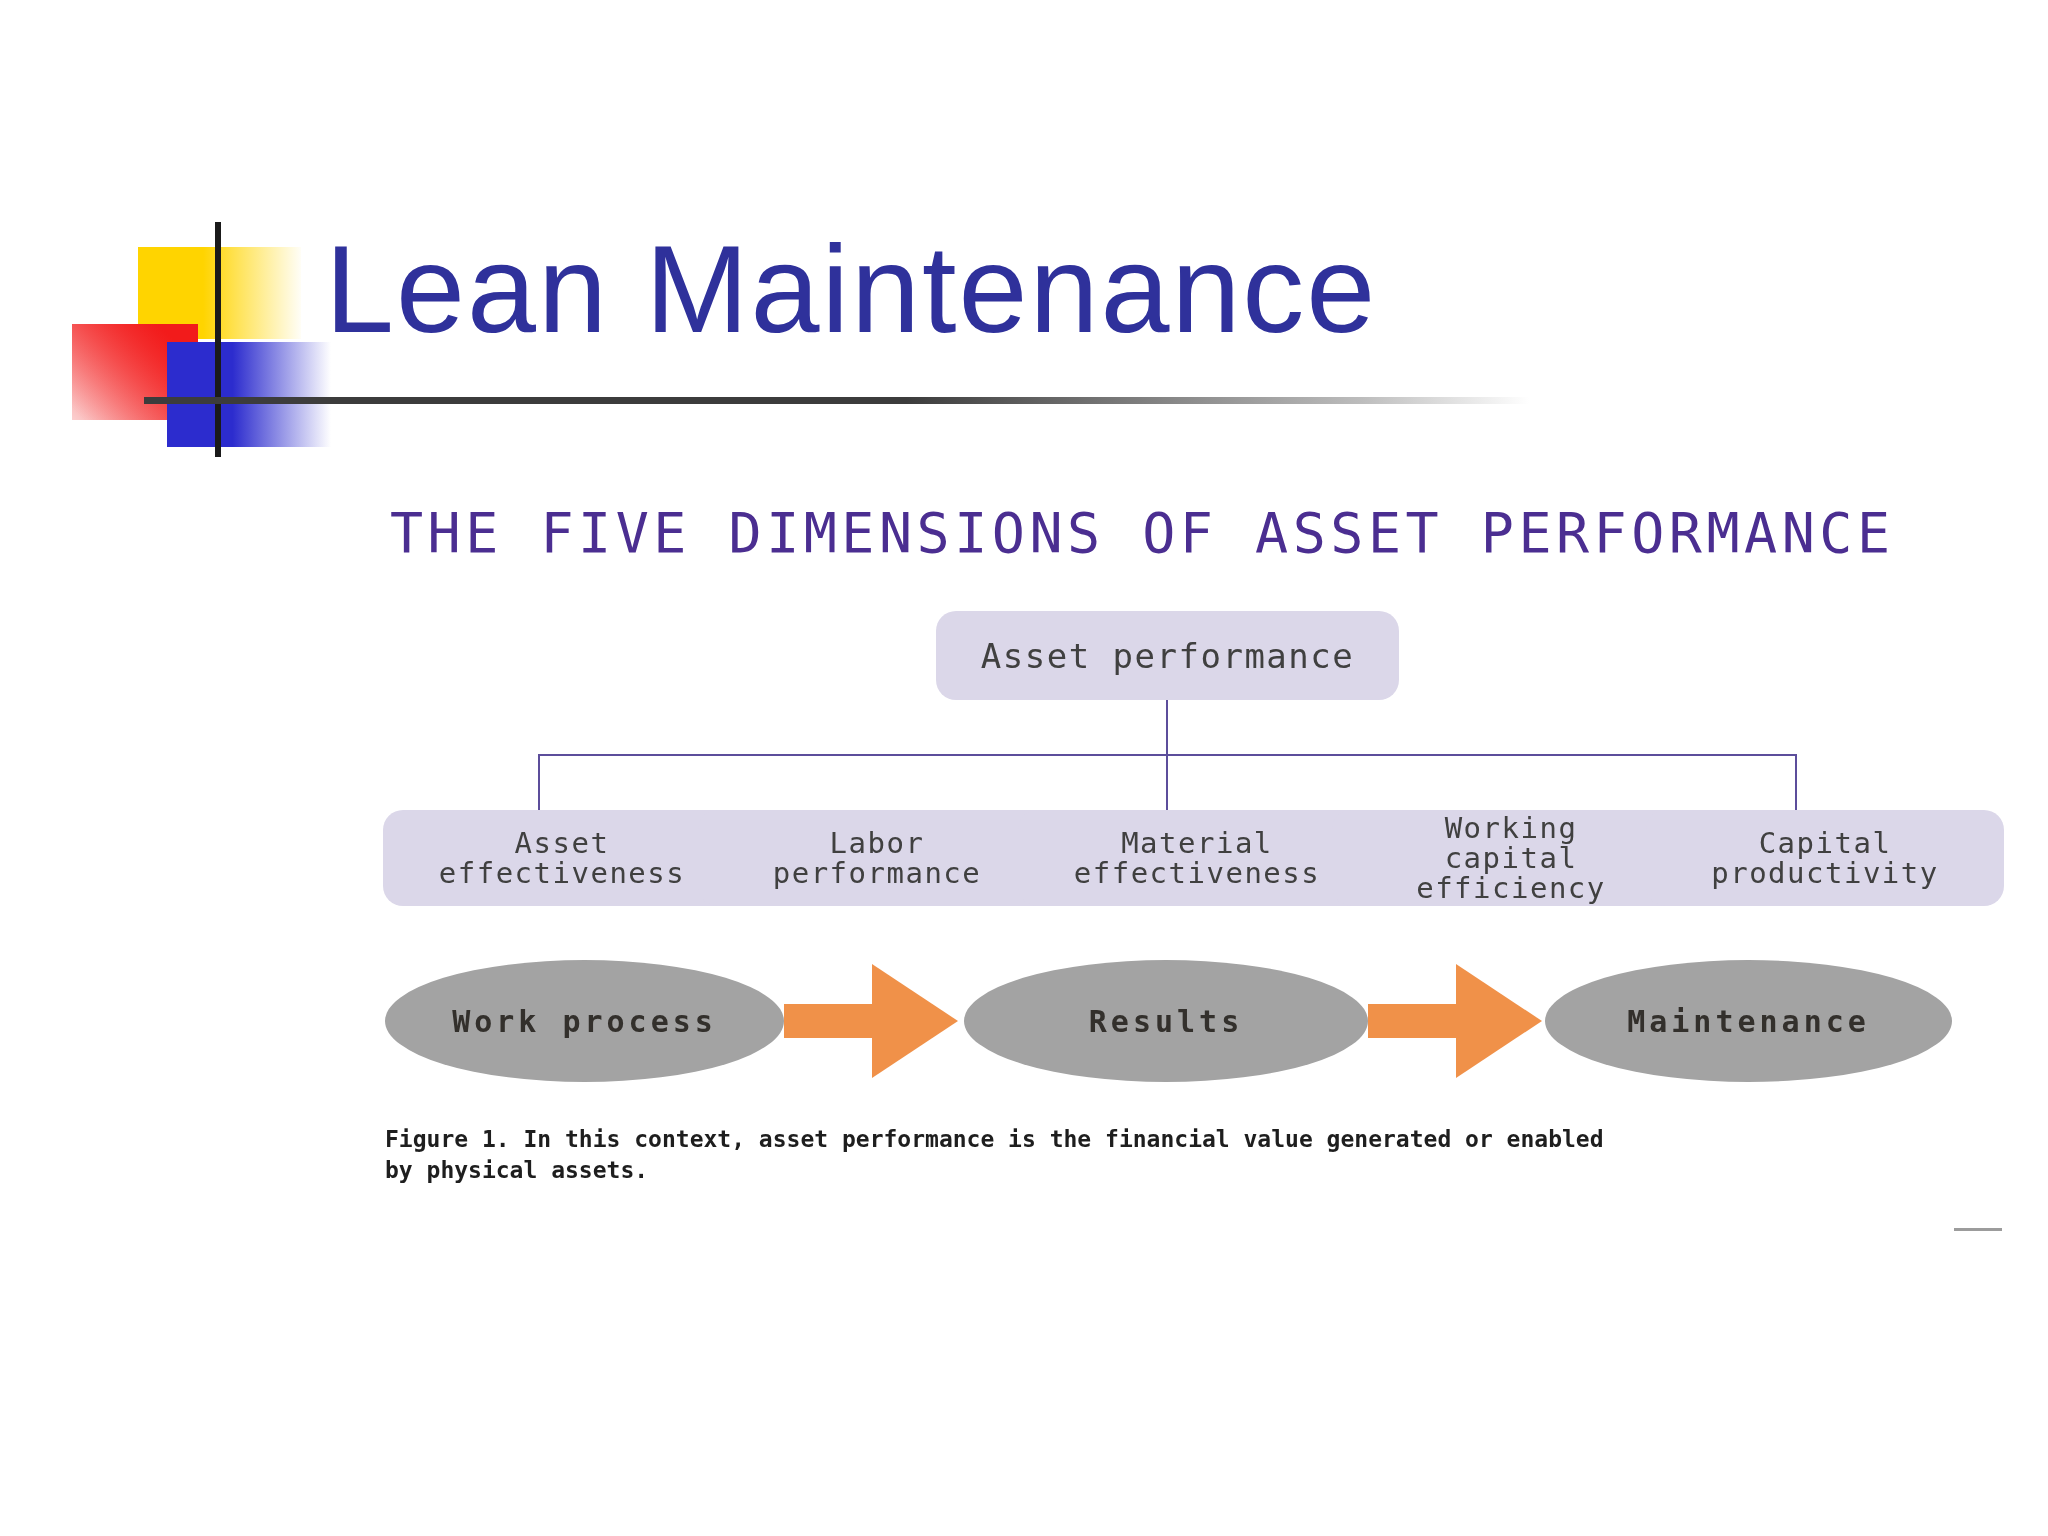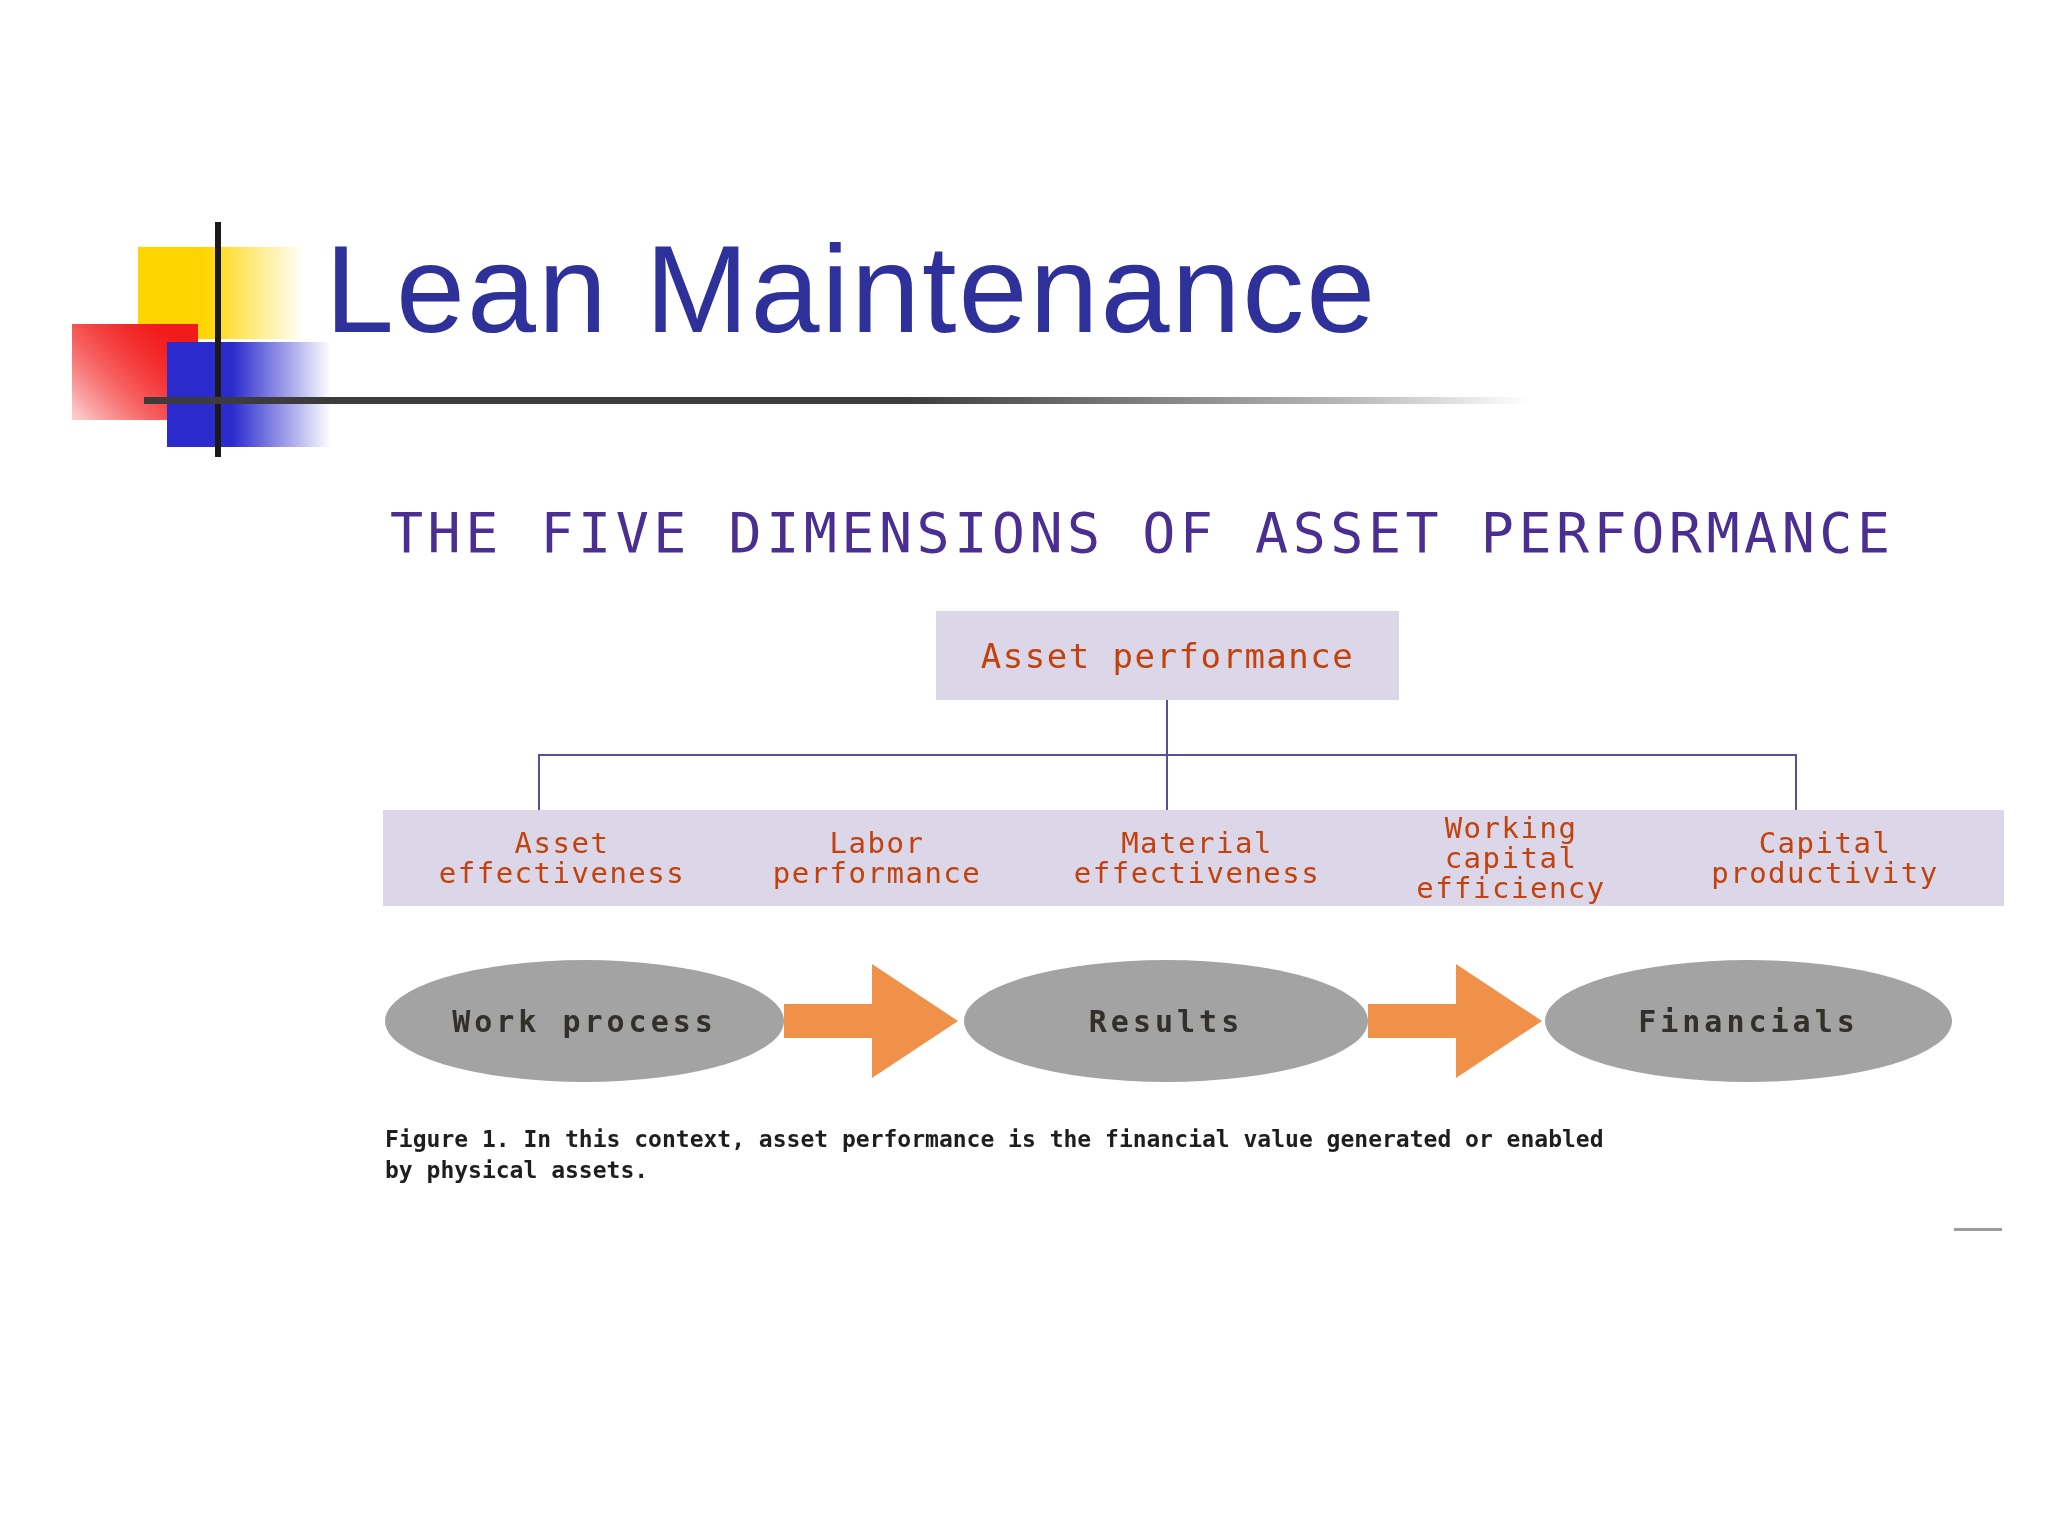--- a/index.html
+++ b/index.html
@@ -57,25 +57,26 @@
     font-size: 55px;
     line-height: 55px;
     letter-spacing: 4.5px;
     color: #4b2e91;
     white-space: nowrap;
   }
 
   
   .org-box {
     background: #dbd7e9;
-    color: #c2410c;
+    color: #404040;
     display: flex;
     align-items: center;
     justify-content: center;
     text-align: center;
+    border-radius: 20px;
   }
   .root-box {
     left: 892px; top: 611px; width: 463px; height: 89px;
     font-size: 34px;
     letter-spacing: 1.5px;
   }
   .dim-box {
     top: 810px; width: 358px; height: 96px;
     font-size: 29px;
     line-height: 30px;
@@ -180,21 +181,21 @@
 productivity</div>
   </div>
 
   <div>
     <div class="abs flow-oval oval-0">Work process</div>
     <div class="abs arrow-tail arrow1-tail"></div>
     <div class="abs arrow-head arrow1-head"></div>
     <div class="abs flow-oval oval-1">Results</div>
     <div class="abs arrow-tail arrow2-tail"></div>
     <div class="abs arrow-head arrow2-head"></div>
-    <div class="abs flow-oval oval-2">Financials</div>
+    <div class="abs flow-oval oval-2">Maintenance</div>
   </div>
 
   <div class="abs fig-caption">Figure 1. In this context, asset performance is the financial value generated or enabled
 by physical assets.</div>
 
   <div class="abs corner-dash"></div>
 
 </div>
 
 </body></html>

